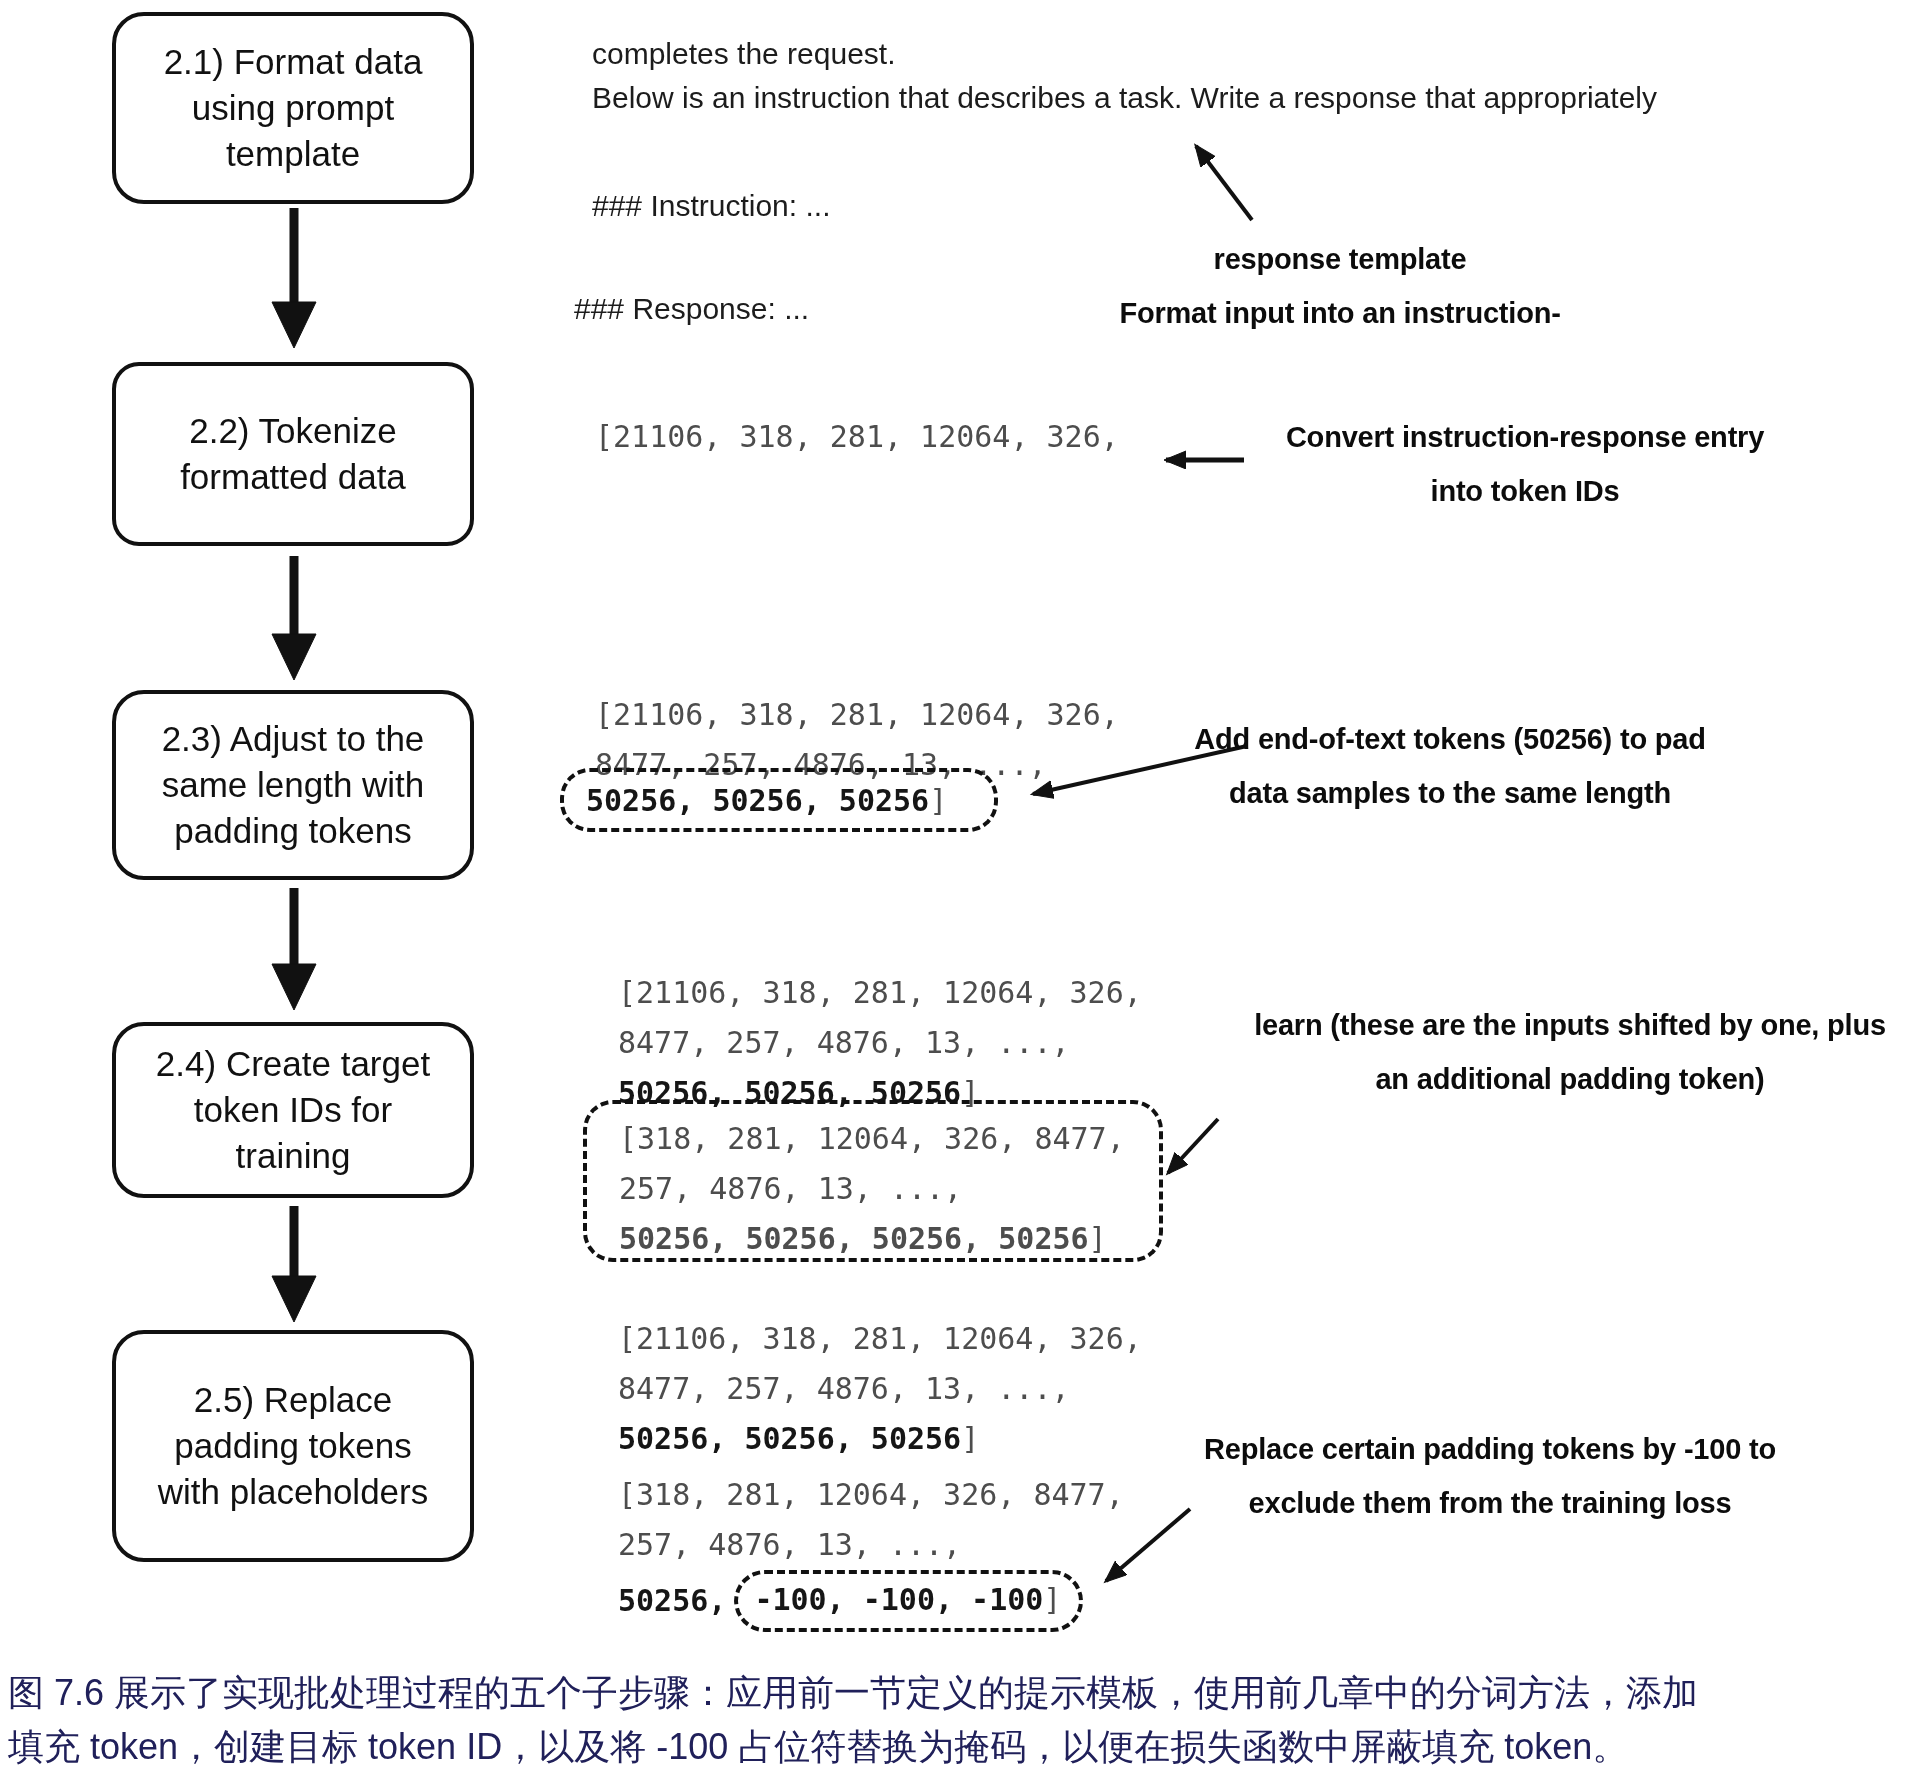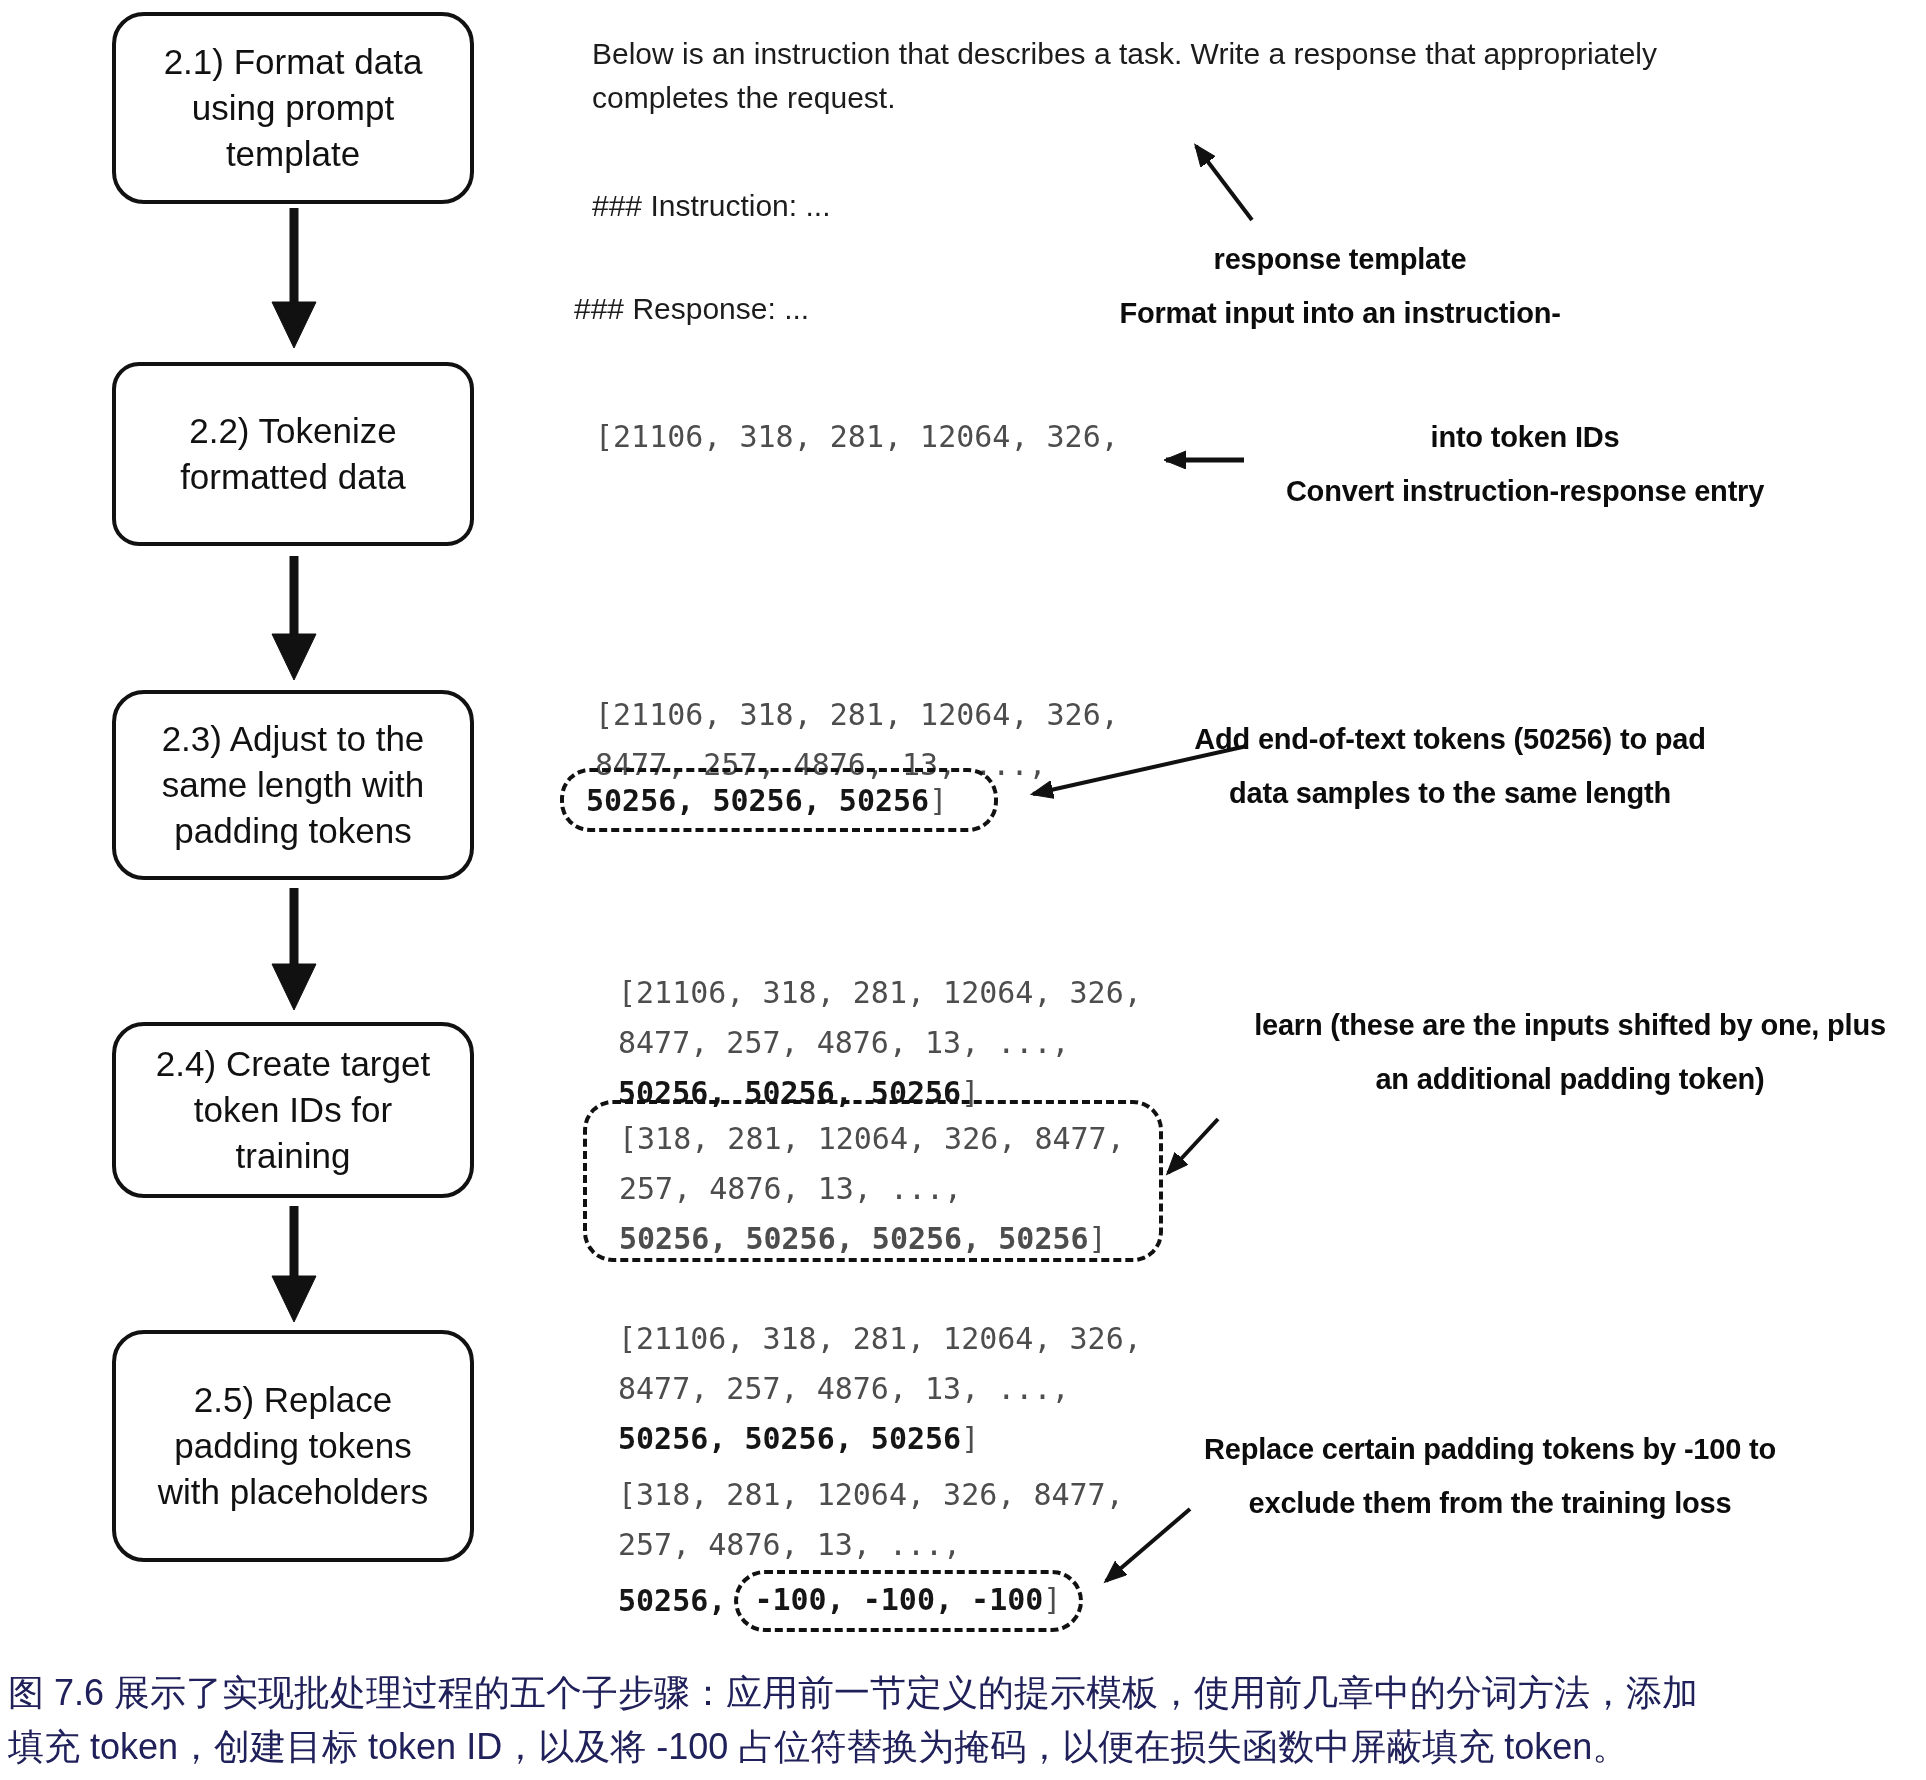--- a/index.html
+++ b/index.html
@@ -109,22 +109,22 @@
     <polygon points="1,70 45,70 23,116" fill="#111" stroke="none"></polygon>
   </svg>
 
   <div class="fbox" style="top:1330px; height:232px;">
     <div>2.5) Replace</div>
     <div>padding tokens</div>
     <div>with placeholders</div>
   </div>
 
   <div class="plain" style="left:592px; top:32px; width:1260px;">
+    <div>completes the request.</div>
     <div>Below is an instruction that describes a task. Write a response that appropriately</div>
-    <div>completes the request.</div>
   </div>
   <div class="plain" style="left:592px; top:184px;">### Instruction: ...</div>
   <div class="plain" style="left:574px; top:287px;">### Response: ...</div>
 
   <svg class="abs" style="left:1180px; top:130px;" width="90" height="100">
     <line x1="72" y1="90" x2="16" y2="16" stroke-width="4" marker-end="url(#ah)"></line>
   </svg>
 
   <div class="ann" style="left:1040px; top:232px; width:600px;">
     <div>response template</div>
@@ -133,22 +133,22 @@
 
   <div class="tok" style="left:595px; top:412px;">
     <div>[21106, 318, 281, 12064, 326,</div>
   </div>
 
   <svg class="abs" style="left:1152px; top:442px;" width="100" height="36">
     <line x1="92" y1="18" x2="14" y2="18" stroke-width="5" marker-end="url(#ah)"></line>
   </svg>
 
   <div class="ann" style="left:1225px; top:410px; width:600px;">
+    <div>Convert instruction-response entry</div>
     <div>into token IDs</div>
-    <div>Convert instruction-response entry</div>
   </div>
 
   <div class="tok" style="left:595px; top:690px;">
     <div>[21106, 318, 281, 12064, 326,</div>
     <div>8477, 257, 4876, 13, ...,</div>
   </div>
 
   <div class="dashbox dash23">
     <span class="tokb">50256, 50256, 50256</span>
       <span style="color:#4d4d4d;">]</span>

